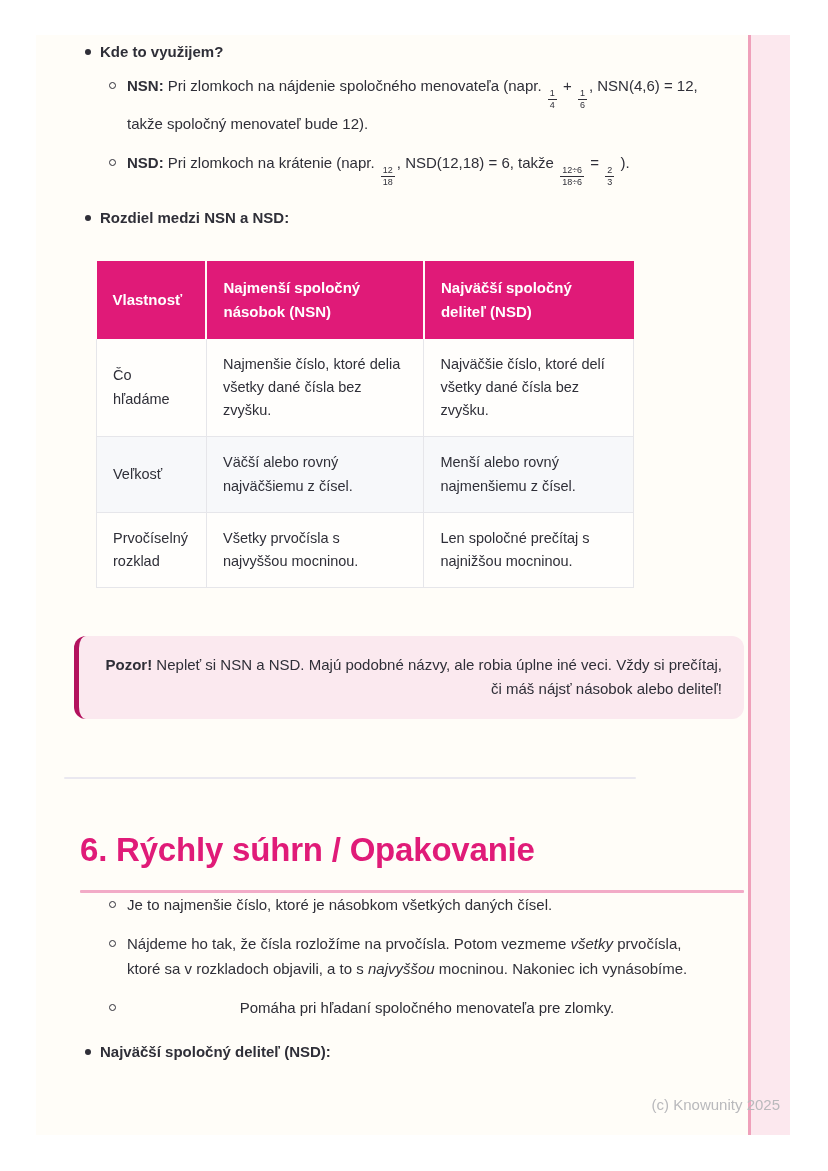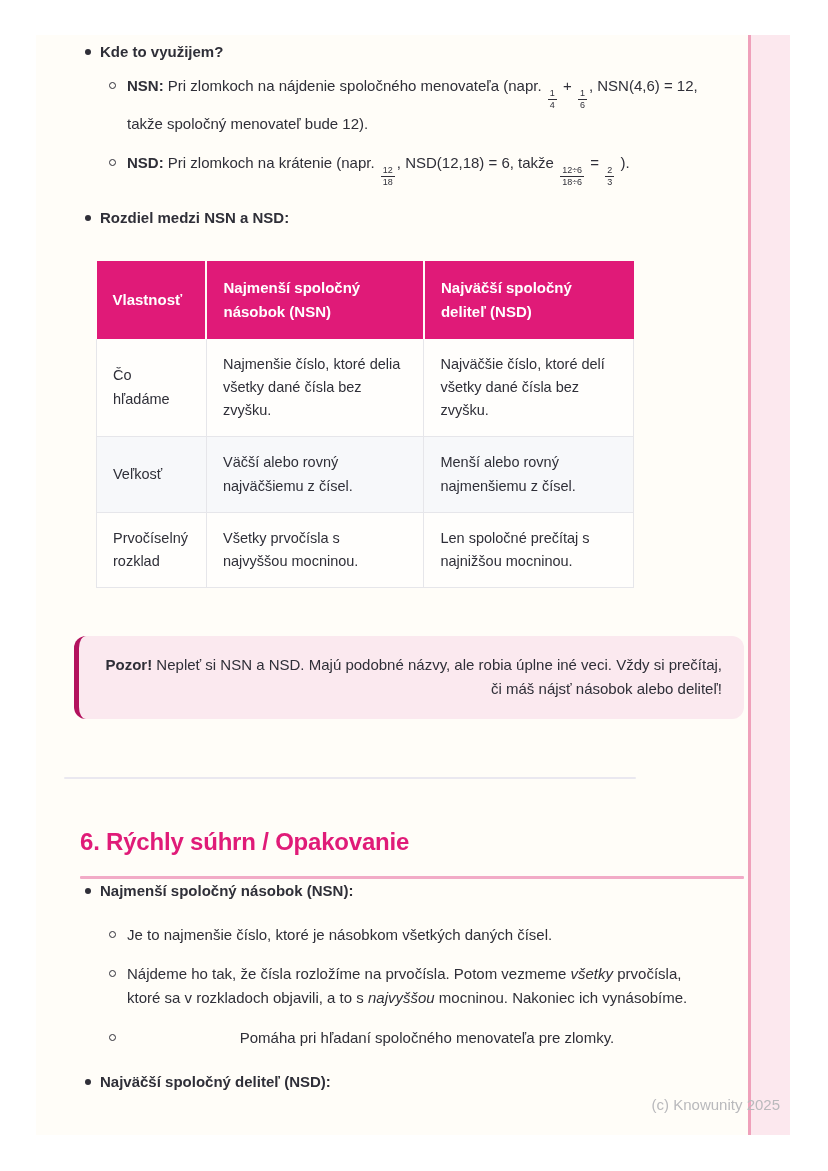--- a/index.html
+++ b/index.html
@@ -116,21 +116,21 @@
     height: 2px;
     background: #eae8f0;
     margin: 58px 0 0 -16px;
     width: 572px;
     border-radius: 1px;
   }
 
   h2.section-heading {
     margin: 44px 0 0 0;
     color: #e01b78;
-    font-size: 24px;
+    font-size: 33px;
     font-weight: 700;
     letter-spacing: -0.2px;
   }
   .heading-rule {
     height: 3px;
     background: #f2abc7;
     margin-top: 14px;
     border-radius: 1px;
   }
   .intro { margin: 34px 0 24px 0; }
@@ -223,24 +223,20 @@
       <div class="callout">
         <span><span class="b">Pozor!</span><span> Nepleť si NSN a NSD. Majú podobné názvy, ale robia úplne iné veci. Vždy si prečítaj, či máš nájsť násobok alebo deliteľ!</span></span>
       </div>
 
       <div class="divider"></div>
 
       <h2 class="section-heading">6. Rýchly súhrn / Opakovanie</h2>
       <div class="heading-rule"></div>
 
 
-      <div class="li1" style="margin-bottom:20px;">
-        <span class="dot"></span>
-        <span class="li1-title">Najmenší spoločný násobok (NSN):</span>
-      </div>
       <div class="li2">
         <span class="circ"></span>
         <span><span>Je to najmenšie číslo, ktoré je násobkom všetkých daných čísel.</span></span>
       </div>
       <div class="li2" style="max-width:568px;">
         <span class="circ"></span>
         <span><span>Nájdeme ho tak, že čísla rozložíme na prvočísla. Potom vezmeme </span><span class="i">všetky</span><span> prvočísla, ktoré sa v rozkladoch objavili, a to s </span><span class="i">najvyššou</span><span> mocninou. Nakoniec ich vynásobíme.</span></span>
       </div>
       <div class="li2" style="margin-bottom:20px;text-align:center;">
         <span class="circ"></span>

